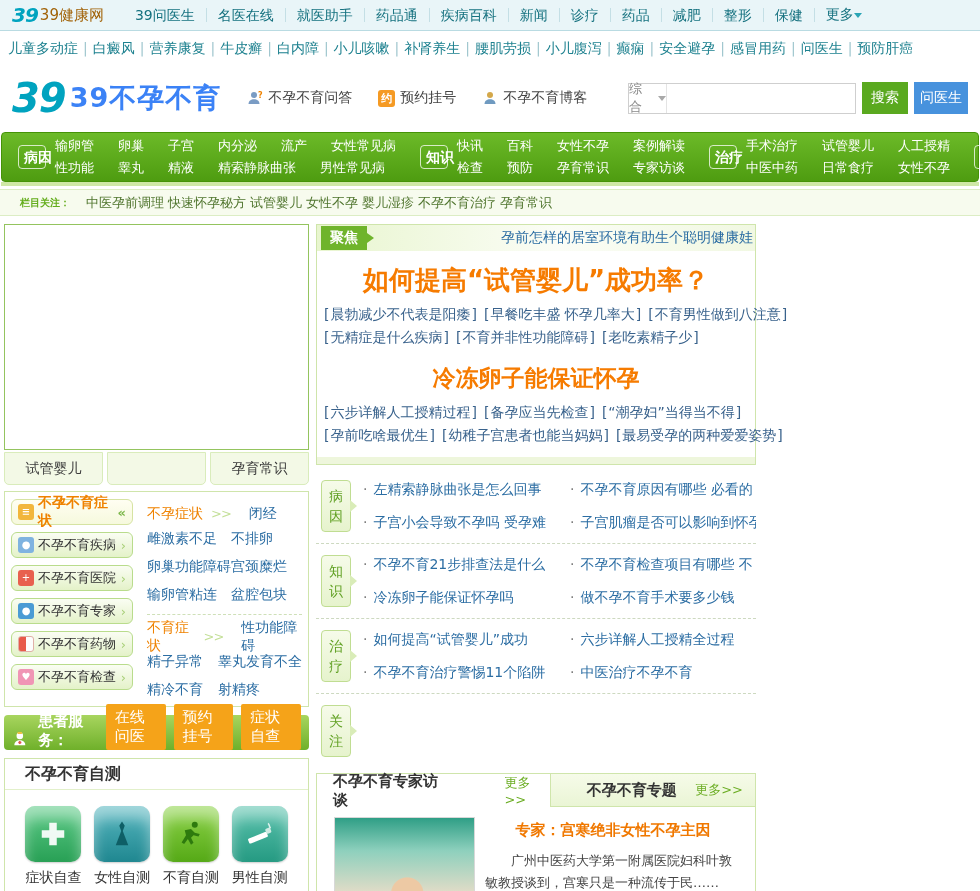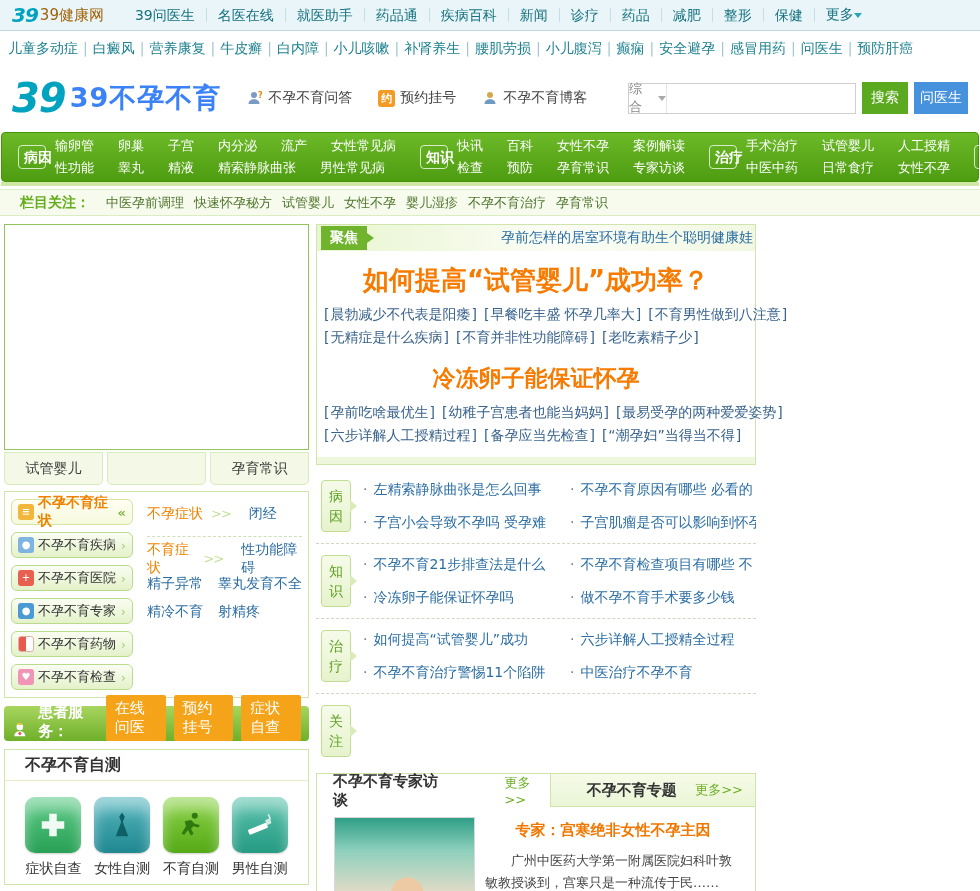--- a/index.html
+++ b/index.html
@@ -55,21 +55,21 @@
   .mega-tag { width: 28px; padding: 2px 5px; border: 1px solid rgba(255,255,255,.75); border-radius: 4px;
     color: #fff; font-weight: bold; font-size: 14px; line-height: 18px; text-align: center; word-break: break-all; }
   .mega-links { display: flex; flex-direction: column; gap: 4px; }
   .mega-row { display: flex; gap: 24px; }
   .mega-row a { color: #fff; font-size: 13px; }
   .mega-strip { height: 4px; background: #cfe8a6; margin: 0 1px; }
 
   
   .colfocus { margin-top: 3px; background: #f7fbee; border-top: 1px solid #dcedc4; border-bottom: 1px solid #dcedc4;
     height: 27px; display: flex; align-items: center; padding: 0 20px; gap: 16px; }
-  .colfocus .cf-label { color: #64ad1c; font-weight: bold; font-size: 14px; }
+  .colfocus .cf-label { color: #64ad1c; font-weight: bold; font-size: 10px; }
   .colfocus a { color: #50752e; font-size: 13px; }
 
   
   .main { display: flex; gap: 7px; padding: 8px 0 0 4px; align-items: flex-start; }
   .col-left { width: 305px; flex: 0 0 305px; }
   .col-right { width: 440px; flex: 0 0 440px; }
 
   
   .slide-box { height: 226px; background: #fff; border: 1px solid #94c45e; }
   .slide-tabs { display: flex; gap: 4px; margin-top: 2px; }
@@ -317,21 +317,21 @@
           <a>计生</a>
           <a>优生优育</a>
         </div>
     </div>
   </div>
 </div>
 <div class="mega-strip"></div>
 
 <div class="colfocus">
   <span class="cf-label">栏目关注：</span>
-  <div style="display:flex;gap:10px;">
+  <div style="display:flex;gap:4px;">
       <a>中医孕前调理</a>
       <a>快速怀孕秘方</a>
       <a>试管婴儿</a>
       <a>女性不孕</a>
       <a>婴儿湿疹</a>
       <a>不孕不育治疗</a>
       <a>孕育常识</a>
     </div>
 </div>
 
@@ -377,20 +377,28 @@
           <span>不孕不育检查</span>
           <span class="side-arrow">›</span>
         </div>
       </div>
       <div class="sidebar-links">
         <div class="sym-head">
           <span class="sym-title">不孕症状</span>
           <span class="sym-chevrons">&gt;&gt;</span>
           <a>闭经</a>
         </div>
+        <div class="sym-grid">
+            <a>雌激素不足</a>
+            <a>不排卵</a>
+            <a>卵巢功能障碍</a>
+            <a>宫颈糜烂</a>
+            <a>输卵管粘连</a>
+            <a>盆腔包块</a>
+          </div>
         <div class="dash-divider"></div>
         <div class="sym-head">
           <span class="sym-title">不育症状</span>
           <span class="sym-chevrons">&gt;&gt;</span>
           <a>性功能障碍</a>
         </div>
         <div class="sym-grid">
             <a>精子异常</a>
             <a>睾丸发育不全</a>
             <a>精冷不育</a>
@@ -474,28 +482,28 @@
         </div>
       <div class="bracket-row">
           <a>无精症是什么疾病</a>
           <a>不育并非性功能障碍</a>
           <a>老吃素精子少</a>
         </div>
       <a style="display:block">
         <div class="focus-h2">冷冻卵子能保证怀孕</div>
       </a>
       <div class="bracket-row">
+          <a>六步详解人工授精过程</a>
+          <a>备孕应当先检查</a>
+          <a>“潮孕妇”当得当不得</a>
+        </div>
+      <div class="bracket-row">
           <a>孕前吃啥最优生</a>
           <a>幼稚子宫患者也能当妈妈</a>
           <a>最易受孕的两种爱爱姿势</a>
-        </div>
-      <div class="bracket-row">
-          <a>六步详解人工授精过程</a>
-          <a>备孕应当先检查</a>
-          <a>“潮孕妇”当得当不得</a>
         </div>
       <div class="focus-footer"></div>
     </div>
 
     <div class="news-box">
       <div class="news-group">
         <div class="news-tag">病因</div>
         <div class="news-list">
             <a>左精索静脉曲张是怎么回事</a>
             <a>不孕不育原因有哪些 必看的</a>

